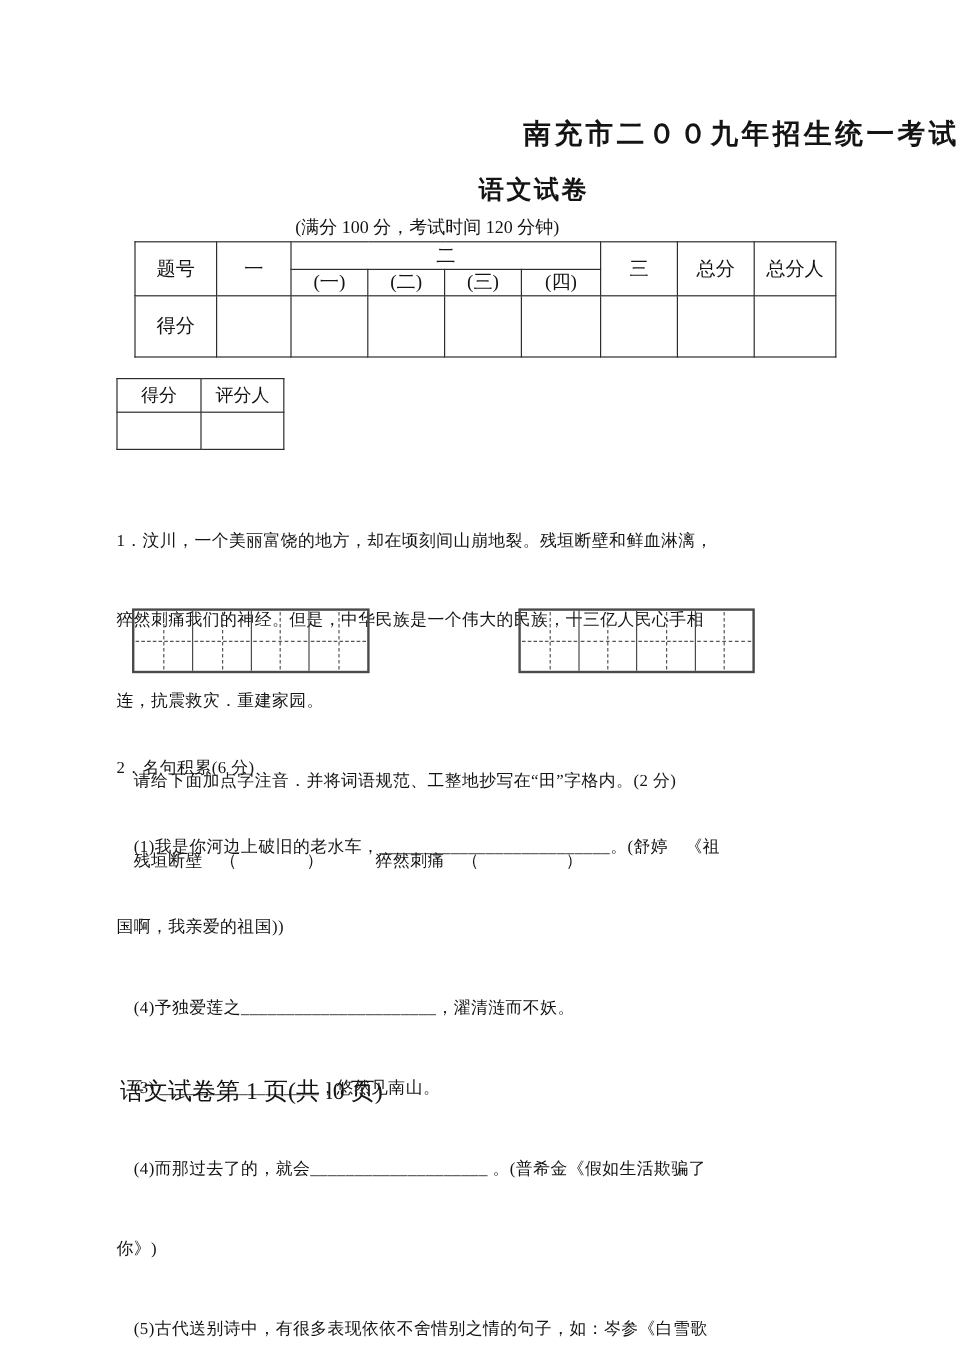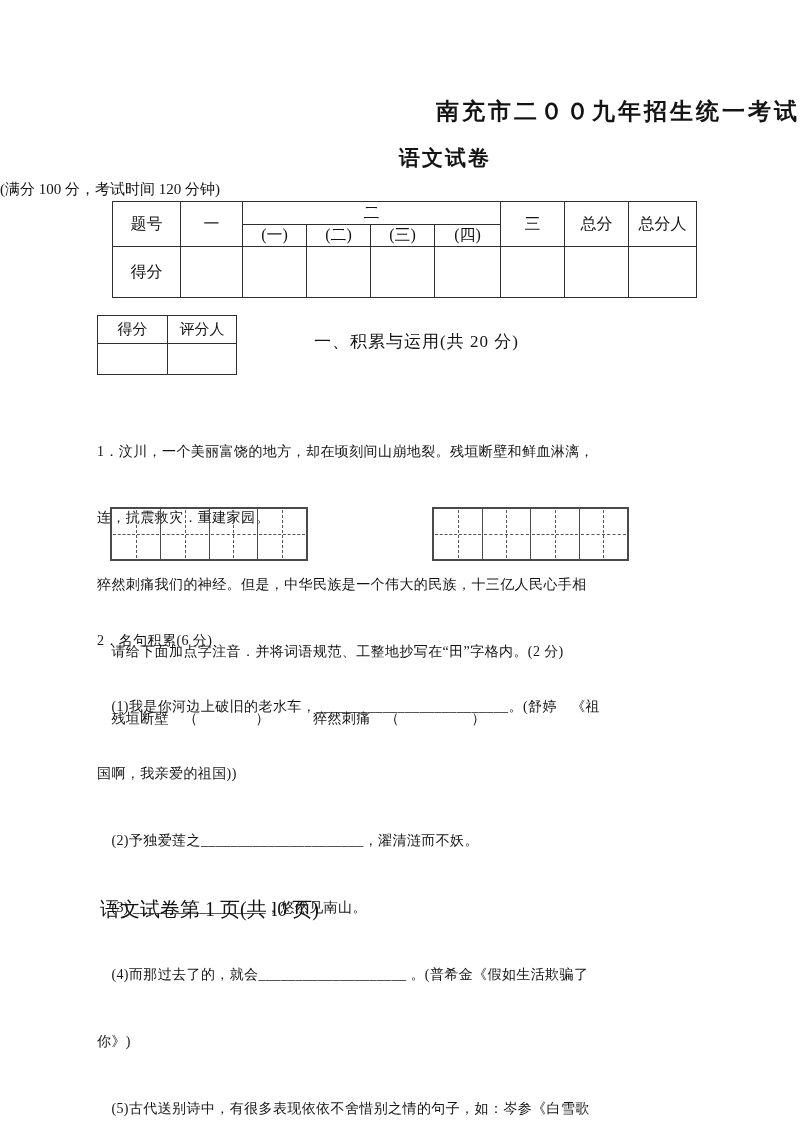--- a/index.html
+++ b/index.html
@@ -14,21 +14,21 @@
   .title{
     position:absolute;top:96px;left:0;width:800px;
     text-align:right;font-size:23px;font-weight:bold;letter-spacing:3px;
   }
   .subtitle{
     position:absolute;top:144px;left:0;width:800px;
     text-align:center;font-size:21px;font-weight:bold;letter-spacing:2px;margin-left:45px;
   }
   .info{
     position:absolute;top:180px;left:0;width:712px;
-    text-align:left;font-size:15px;
+    text-align:center;font-size:15px;
   }
   table{border-collapse:collapse;table-layout:fixed;}
   td{border:1px solid #2e2e2e;text-align:center;padding:0;overflow:hidden;}
   .score-table{
     position:absolute;left:112px;top:201px;width:584px;font-size:16px;
   }
   .score-table .r1 td{height:22px;}
   .score-table .r2 td{height:20px;}
   .score-table .r3 td{height:50px;}
   .grader-box{
@@ -127,26 +127,25 @@
       <td>得分</td>
       <td>评分人</td>
     </tr>
     <tr class="r2">
       <td></td>
       <td></td>
     </tr>
   </tbody>
     </table>
 
-  <div class="section-heading">一、积累与运用(共 20 分)</div>
 
   <div class="block q1">
     <div>1．汶川，一个美丽富饶的地方，却在顷刻间山崩地裂。残垣断壁和鲜血淋漓，</div>
+    <div>猝然刺痛我们的神经。但是，中华民族是一个伟大的民族，十三亿人民心手相</div>
     <div>连，抗震救灾．重建家园。</div>
-    <div>猝然刺痛我们的神经。但是，中华民族是一个伟大的民族，十三亿人民心手相</div>
     <div>　请给下面加点字注音．并将词语规范、工整地抄写在“田”字格内。(2 分)</div>
     <div>　残垣断壁　（　　　　）　　　猝然刺痛　（　　　　　）</div>
   </div>
 
   <div class="tian tian-left">
     <div class="cell"></div>
     <div class="cell"></div>
     <div class="cell"></div>
     <div class="cell"></div>
   </div>
@@ -155,21 +154,21 @@
     <div class="cell"></div>
     <div class="cell"></div>
     <div class="cell"></div>
     <div class="cell"></div>
   </div>
 
   <div class="block q2">
     <div>2．名句积累(6 分)</div>
     <div>　(1)我是你河边上破旧的老水车，__________________________。(舒婷　《祖</div>
     <div>国啊，我亲爱的祖国))</div>
-    <div>　(2)予独爱莲之______________________，濯清涟而不妖。</div>
+    <div>　(4)予独爱莲之______________________，濯清涟而不妖。</div>
     <div>　(3) __________________，悠然见南山。</div>
     <div>　(4)而那过去了的，就会____________________ 。(普希金《假如生活欺骗了</div>
     <div>你》)</div>
     <div>　(5)古代送别诗中，有很多表现依依不舍惜别之情的句子，如：岑参《白雪歌</div>
     
     
     
     
     
     

